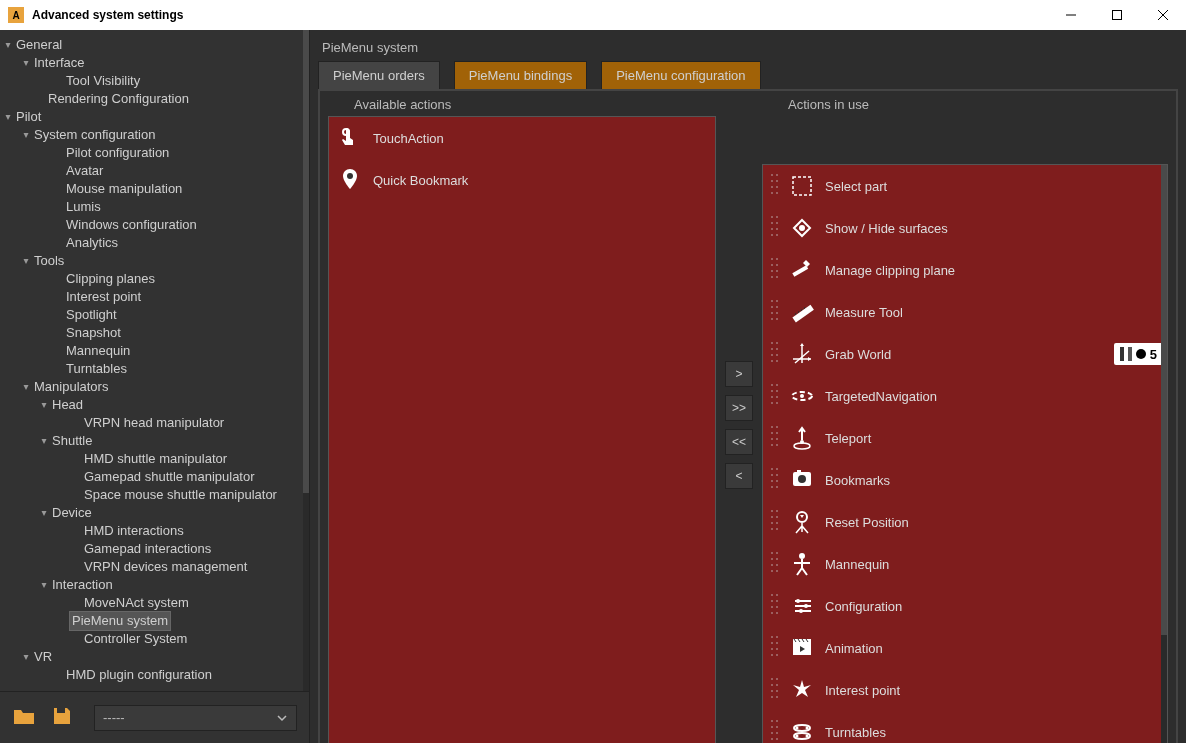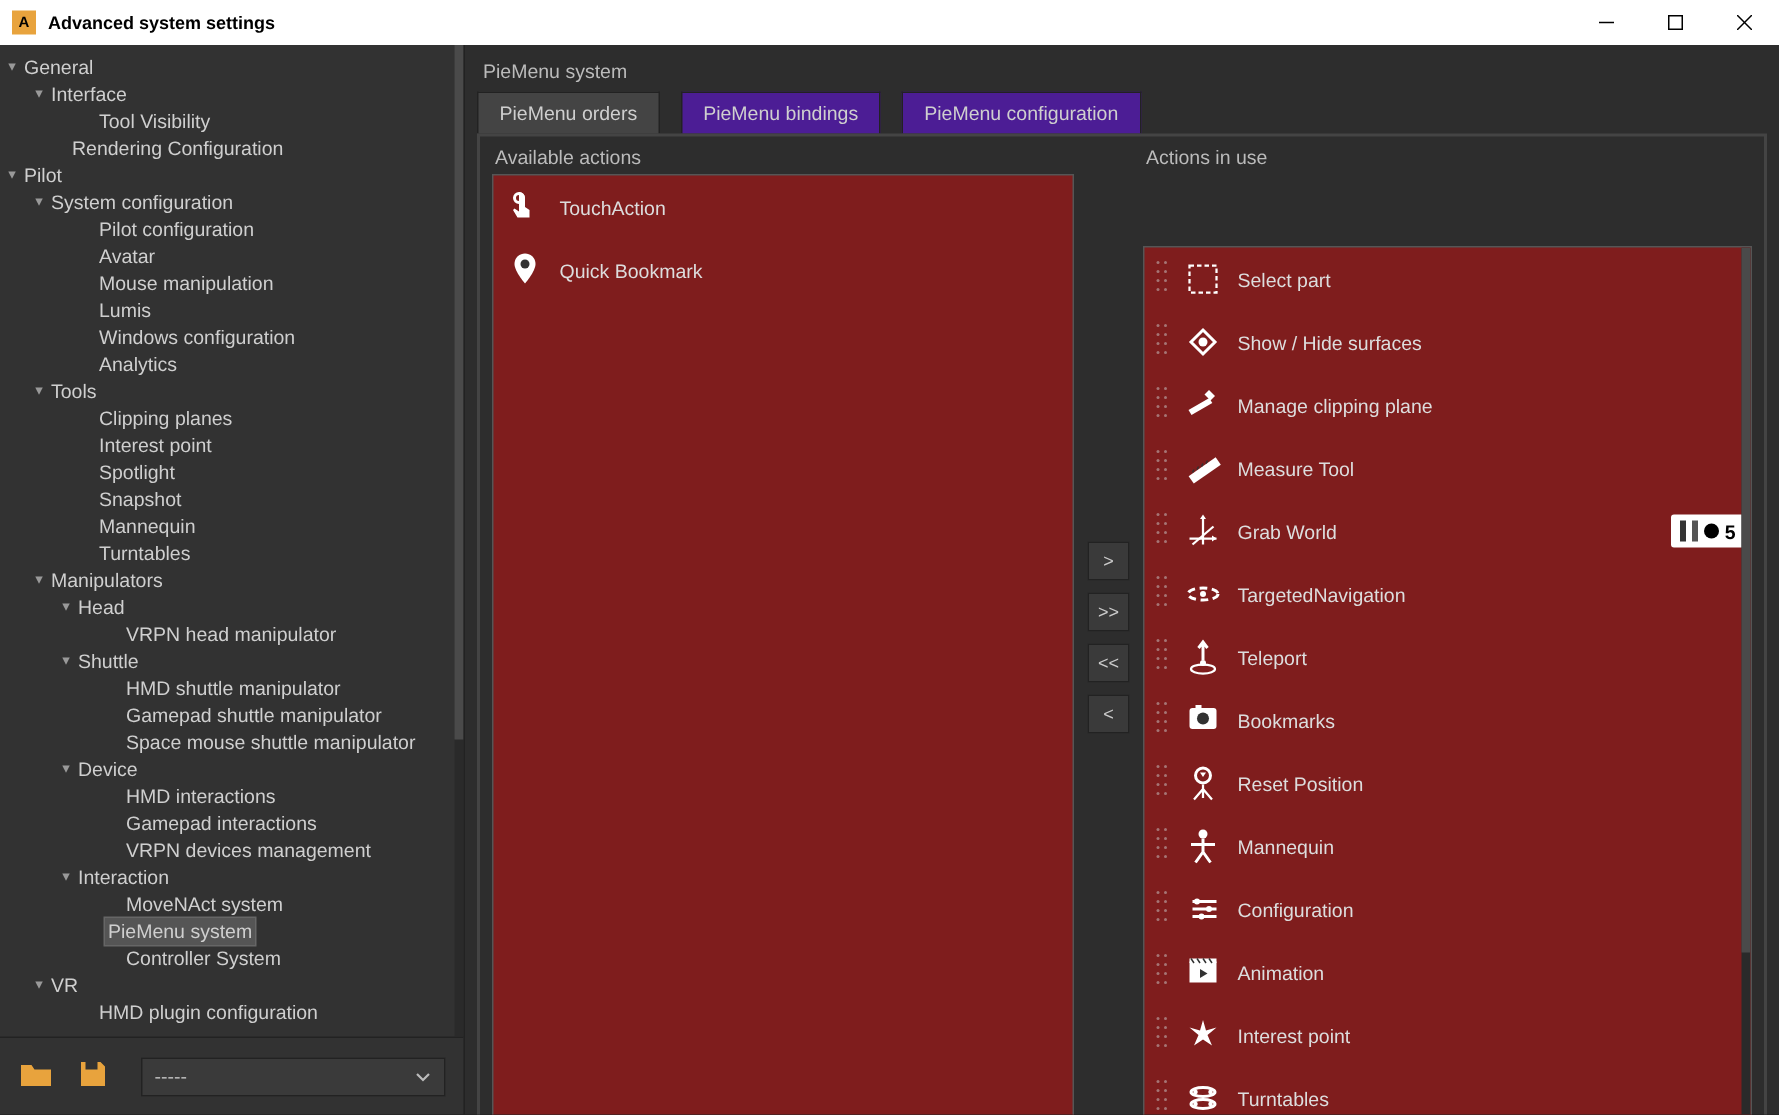--- a/index.html
+++ b/index.html
@@ -36,29 +36,29 @@
   .side-bottom { height: 52px; border-top: 1px solid #222; display: flex; align-items: center; padding: 0 12px; gap: 14px; }
   .side-bottom .icon-btn svg { width: 24px; height: 24px; fill: #e8a33d; }
   .side-bottom .combo { flex: 1; margin-left: 6px; height: 26px; background: #3a3a3a; border: 1px solid #222; display: flex; align-items: center; justify-content: space-between; padding: 0 8px; color: #bbb; }
   .side-bottom .combo svg { width: 12px; height: 12px; }
   
   
   .content { flex: 1; display: flex; flex-direction: column; background: #2d2d2d; border-left: 1px solid #222; }
   .panel-title { font-size: 13px; padding: 10px 12px 6px 12px; color: #bbb; }
   
   .tabs { display: flex; padding-left: 8px; gap: 12px; }
-  .tab { padding: 6px 14px; background: #4c1d95; border: 1px solid #222; border-bottom: none; color: #cfcfcf; cursor: pointer; margin-right: 2px; }
+  .tab { padding: 6px 14px; background: #a16207; border: 1px solid #222; border-bottom: none; color: #cfcfcf; cursor: pointer; margin-right: 2px; }
   .tab.active { background: #444; }
   
   .tabbody { flex: 1; border: 2px solid #444; margin: 0 8px 8px 8px; display: flex; padding: 4px 8px 8px 8px; gap: 6px; }
   
   .col { display: flex; flex-direction: column; }
   .col-left { width: 388px; }
   .col-right { flex: 1; gap: 48px; }
-  .col-title { font-size: 13px; color: #bbb; padding: 2px 2px 4px 2px; }
+  .col-title { font-size: 13px; color: #bbb; padding: 2px 2px 4px 2px; margin-left: 24px; }
   .listbox { flex: 1; border: 1px solid #555; background: #7f1d1d; overflow: hidden; position: relative; }
   
   .action-item { display: flex; align-items: center; height: 42px; padding-left: 8px; gap: 10px; cursor: grab; position: relative; }
   .drag-dots { width: 8px; height: 24px; display: grid; grid-template-columns: 3px 3px; grid-auto-rows: 3px; gap: 3px 2px; opacity: 0.5; }
   .drag-dots span { width: 2px; height: 2px; background: #ccc; border-radius: 50%; }
   .action-item .ai-icon { width: 26px; height: 26px; display: flex; align-items: center; justify-content: center; }
   .action-item .ai-icon svg { width: 26px; height: 26px; fill: #fff; }
   .action-item .ai-label { color: #ddd; }
   .col-right .listbox { overflow: hidden; }
   .col-right .scroll-track { position: absolute; right: 0; top: 0; width: 6px; height: 100%; background: #2a2a2a; }

